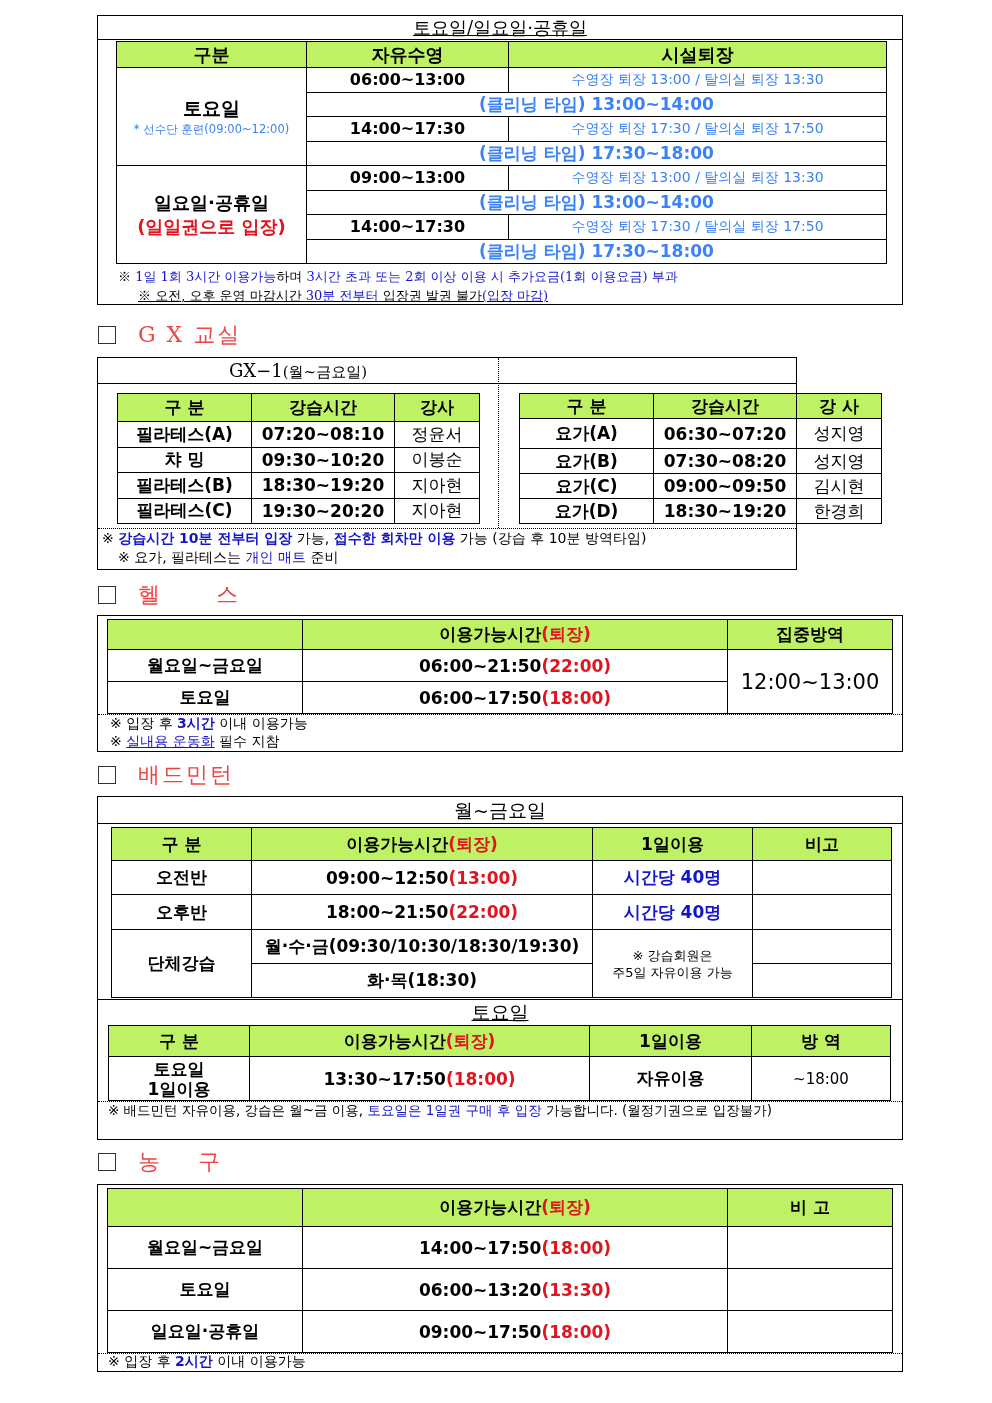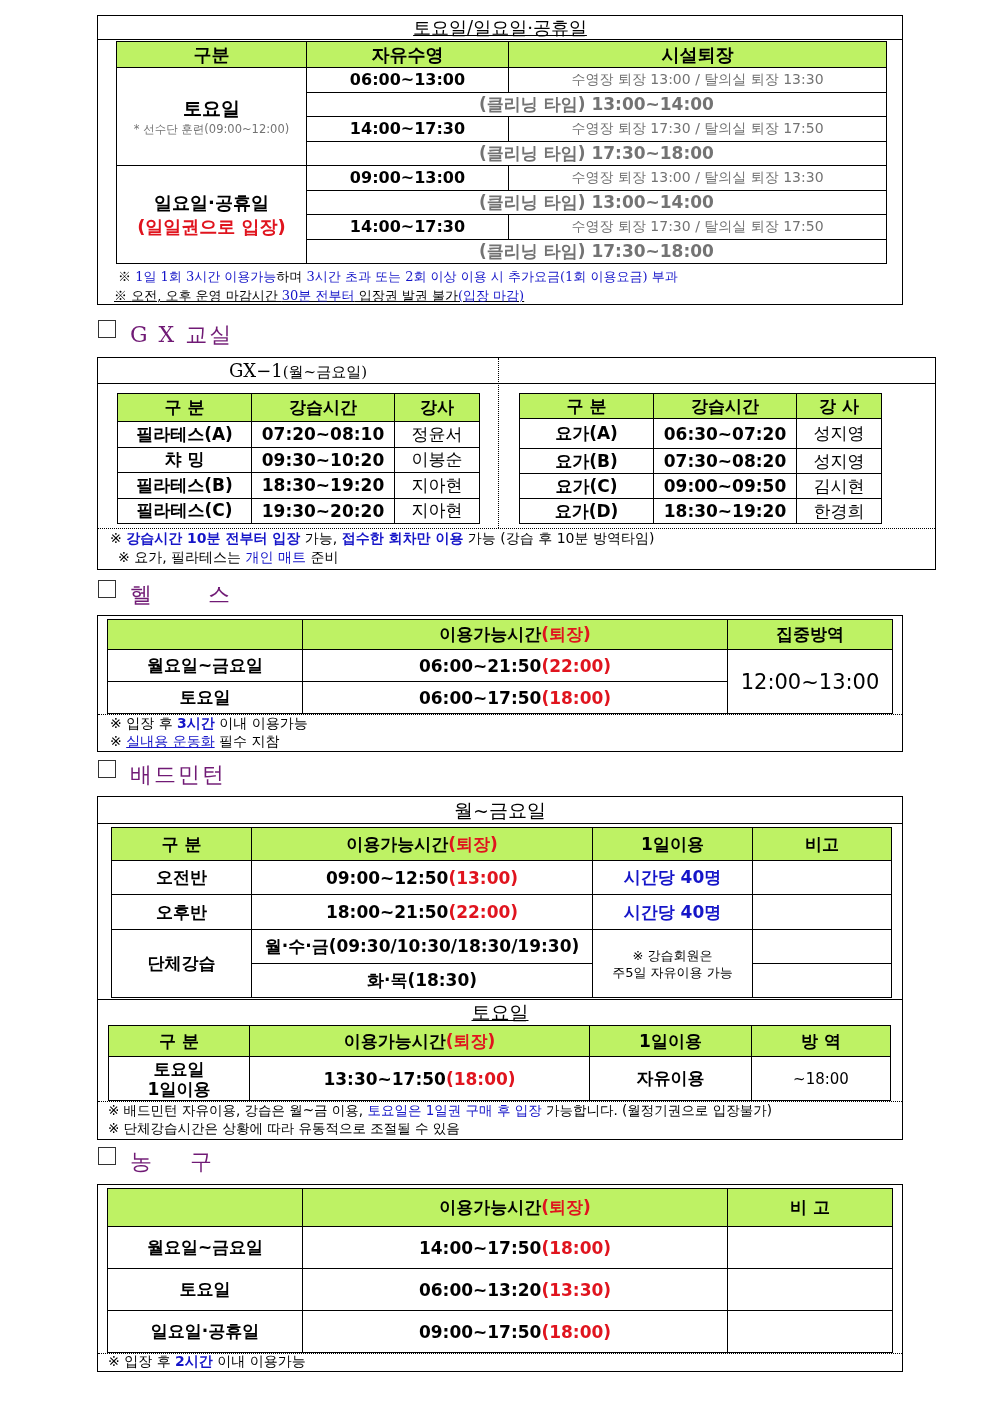--- a/index.html
+++ b/index.html
@@ -5,25 +5,25 @@
   * { box-sizing: border-box; }
   body { margin: 0; background: #ffffff; width: 992px; height: 1403px; position: relative; font-family: "DejaVu Sans", sans-serif; color: #000; }
   .abs { position: absolute; }
   .frame { position: absolute; border: 1.3px solid #000; }
   table { border-collapse: collapse; table-layout: fixed; }
   td, th { border: 1px solid #000; text-align: center; vertical-align: middle; padding: 0; overflow: hidden; white-space: nowrap; }
   th { background: #bef264; font-weight: bold; }
   .b { font-weight: bold; }
   .red { color: #e0141e; }
   .blue { color: #1515c8; }
-  .gray { color: #737373; }
+  .gray { color: #3b82f6; }
   .dotb { border-bottom: 1px dotted #000; }
   .dott { border-top: 1px dotted #000; }
   .serif { font-family: "DejaVu Serif", serif; }
-  .section-title { position: absolute; left: 98px; font-size: 22px; color: #701a75; font-family: "DejaVu Serif", serif; display: flex; align-items: flex-start; gap: 14px; letter-spacing: 2px; }
+  .section-title { position: absolute; left: 98px; font-size: 22px; color: #ef4444; font-family: "DejaVu Serif", serif; display: flex; align-items: center; gap: 22px; letter-spacing: 2px; }
   .sq { width: 18px; height: 18px; border: 1.3px solid #333; display: inline-block; }
   .note { position: absolute; font-size: 14px; white-space: nowrap; }
   .caption { position: absolute; left: 0; right: 0; text-align: center; font-family: "DejaVu Serif", serif; font-size: 19px; }
 </style>
 </head>
 <body>
 
 <div class="frame" style="left:97px; top:15px; width:806px; height:290px;">
   <div class="caption" style="top:0; height:24px; line-height:24px; border-bottom:1px solid #000; text-decoration:underline; font-size:18px;">토요일/일요일·공휴일</div>
   <table class="abs" style="left:18px; top:25px; width:770px; font-size:16px;">
@@ -72,30 +72,30 @@
       <td class="gray dotb" style="font-size:14px">수영장 퇴장 17:30 / 탈의실 퇴장 17:50</td>
     </tr>
     <tr style="height:24.5px">
           <td colspan="2" class="b gray" style="font-size:17px">(클리닝 타임) 17:30~18:00</td>
         </tr>
   </tbody>
     </table>
   <div class="note serif" style="left:20px; top:252px; font-size:13px;">
     <span>※ </span><span class="blue">1일 1회 3시간 이용가능</span><span>하며 </span><span class="blue">3시간 초과 또는 2회 이상 이용 시 추가요금(1회 이용요금) 부과</span>
   </div>
-  <div class="note serif" style="left:16px; top:271px; font-size:13px; text-decoration:underline;">
+  <div class="note serif" style="left:40px; top:271px; font-size:13px; text-decoration:underline;">
     <span>※ </span><span>오전, 오후 운영 마감시간 </span><span class="blue">30분 전부터</span><span> 입장권 발권 불가</span><span class="blue">(입장 마감)</span>
   </div>
 </div>
 
 <div class="section-title" style="top:320px;">
   <span class="sq"></span>
   <span>G X 교실</span>
 </div>
-<div class="frame" style="left:97px; top:357px; width:839px; height:213px;">
+<div class="frame" style="left:97px; top:357px; width:700px; height:213px;">
   <div class="abs" style="left:0; top:0; width:100%; height:26px; border-bottom:1px solid #000;"></div>
   <div class="abs" style="left:400px; top:0; height:170px; border-left:1px dotted #000;"></div>
   <div class="abs serif" style="left:0; width:400px; top:0; height:26px; line-height:26px; text-align:center; font-size:18px;">
     <span>GX−1</span><span style="font-size:15px">(월~금요일)</span>
   </div>
 
   <table class="abs" style="left:19px; top:35px; width:362px; font-size:17px;">
     <colgroup>
         <col style="width:134px">
         <col style="width:143px">
@@ -159,21 +159,21 @@
     </tr>
     <tr style="height:25px">
       <td class="b">요가(D)</td>
       <td class="b">18:30~19:20</td>
       <td>한경희</td>
     </tr>
   </tbody>
     </table>
 
   <div class="abs" style="left:0; top:170px; width:100%; border-top:1px dotted #000;"></div>
-  <div class="note" style="left:12px; top:172px;">
+  <div class="note" style="left:4px; top:172px;">
     <span>※ </span><span class="blue b">강습시간 10분 전부터 입장</span><span> 가능, </span><span class="blue b">접수한 회차만 이용</span><span> 가능 (강습 후 10분 방역타임)</span>
   </div>
   <div class="note" style="left:20px; top:191px;">
     <span>※ </span><span>요가, 필라테스는 </span><span class="blue">개인 매트</span><span> 준비</span>
   </div>
 </div>
 
 <div class="section-title" style="top:580px;">
   <span class="sq"></span>
   <span style="white-space:pre">헬      스</span>
@@ -282,23 +282,20 @@
       <td class="b dott"><span>13:30~17:50</span><span class="red">(18:00)</span></td>
       <td class="b dott">자유이용</td>
       <td class="dott" style="font-size:15px">~18:00</td>
     </tr>
   </tbody>
     </table>
   <div class="abs" style="left:0; top:304px; width:100%; border-top:1px dotted #000;"></div>
   <div class="note" style="left:10px; top:305px; font-size:13.5px;">
     <span>※ 배드민턴 자유이용, 강습은 월~금 이용, </span><span class="blue">토요일은 1일권 구매 후 입장</span><span> 가능합니다. (월정기권으로 입장불가)</span>
   </div>
-  <div class="note" style="left:10px; top:323px; font-size:13.5px;">
-    <span>※ 단체강습시간은 상황에 따라 유동적으로 조절될 수 있음</span>
-  </div>
 </div>
 
 <div class="section-title" style="top:1147px;">
   <span class="sq"></span>
   <span style="white-space:pre">농    구</span>
 </div>
 <div class="frame" style="left:97px; top:1184px; width:806px; height:188px;">
   <table class="abs" style="left:9px; top:3px; width:785px; font-size:17px;">
     <colgroup>
         <col style="width:195px">

